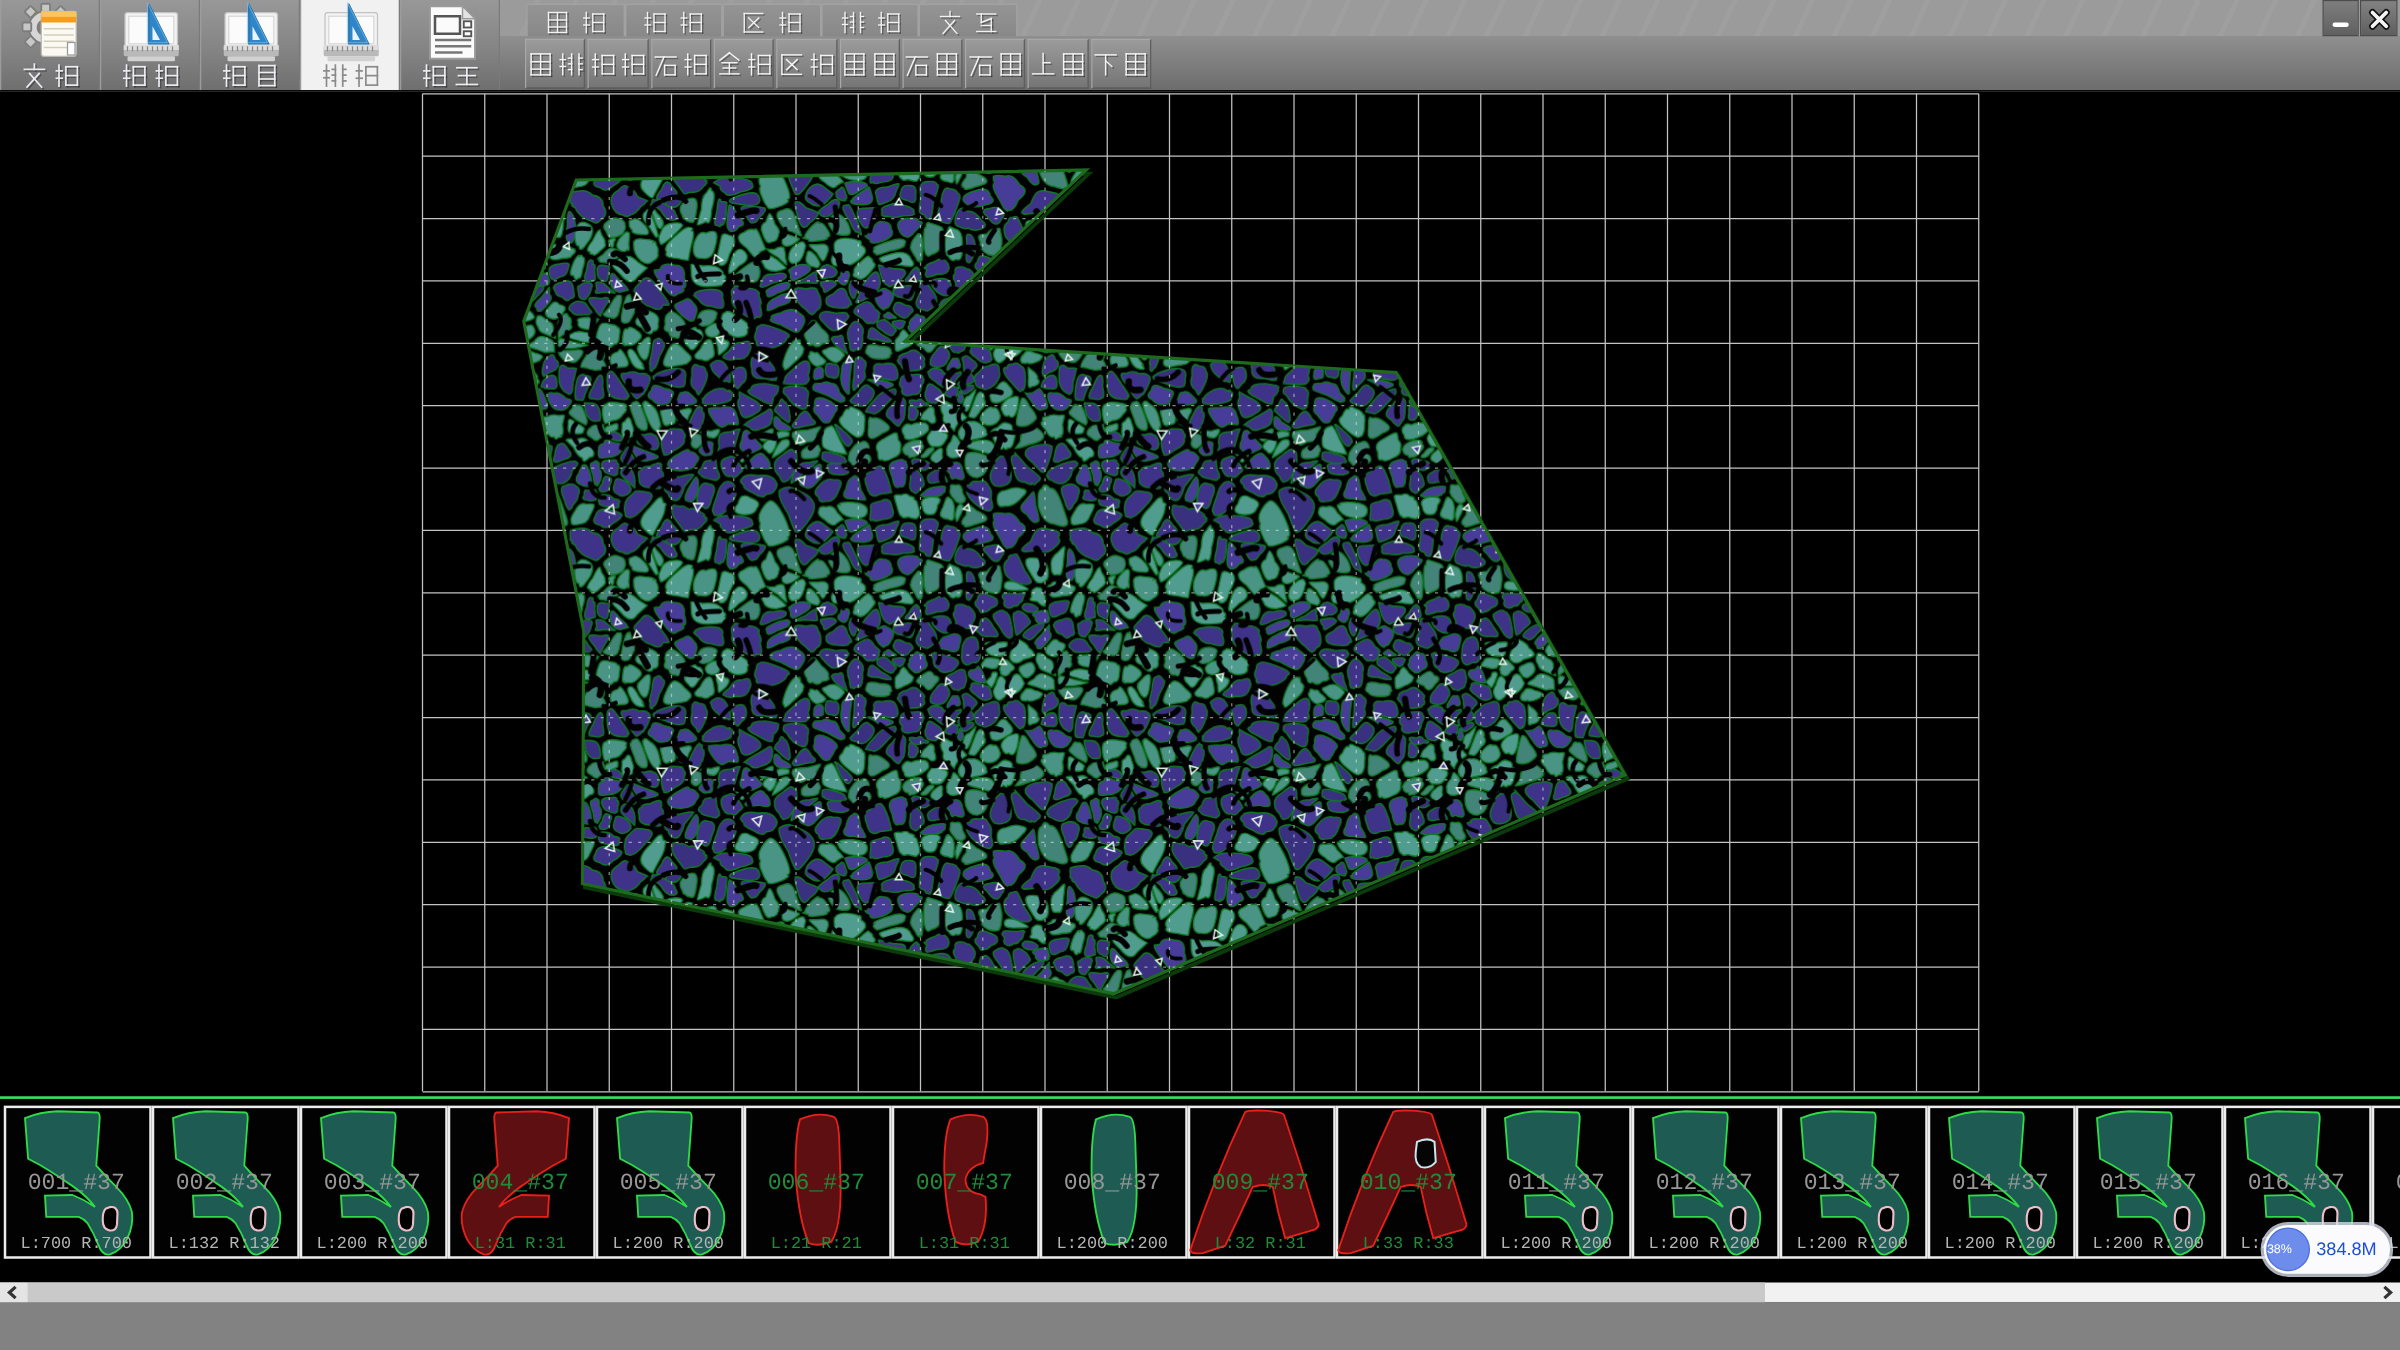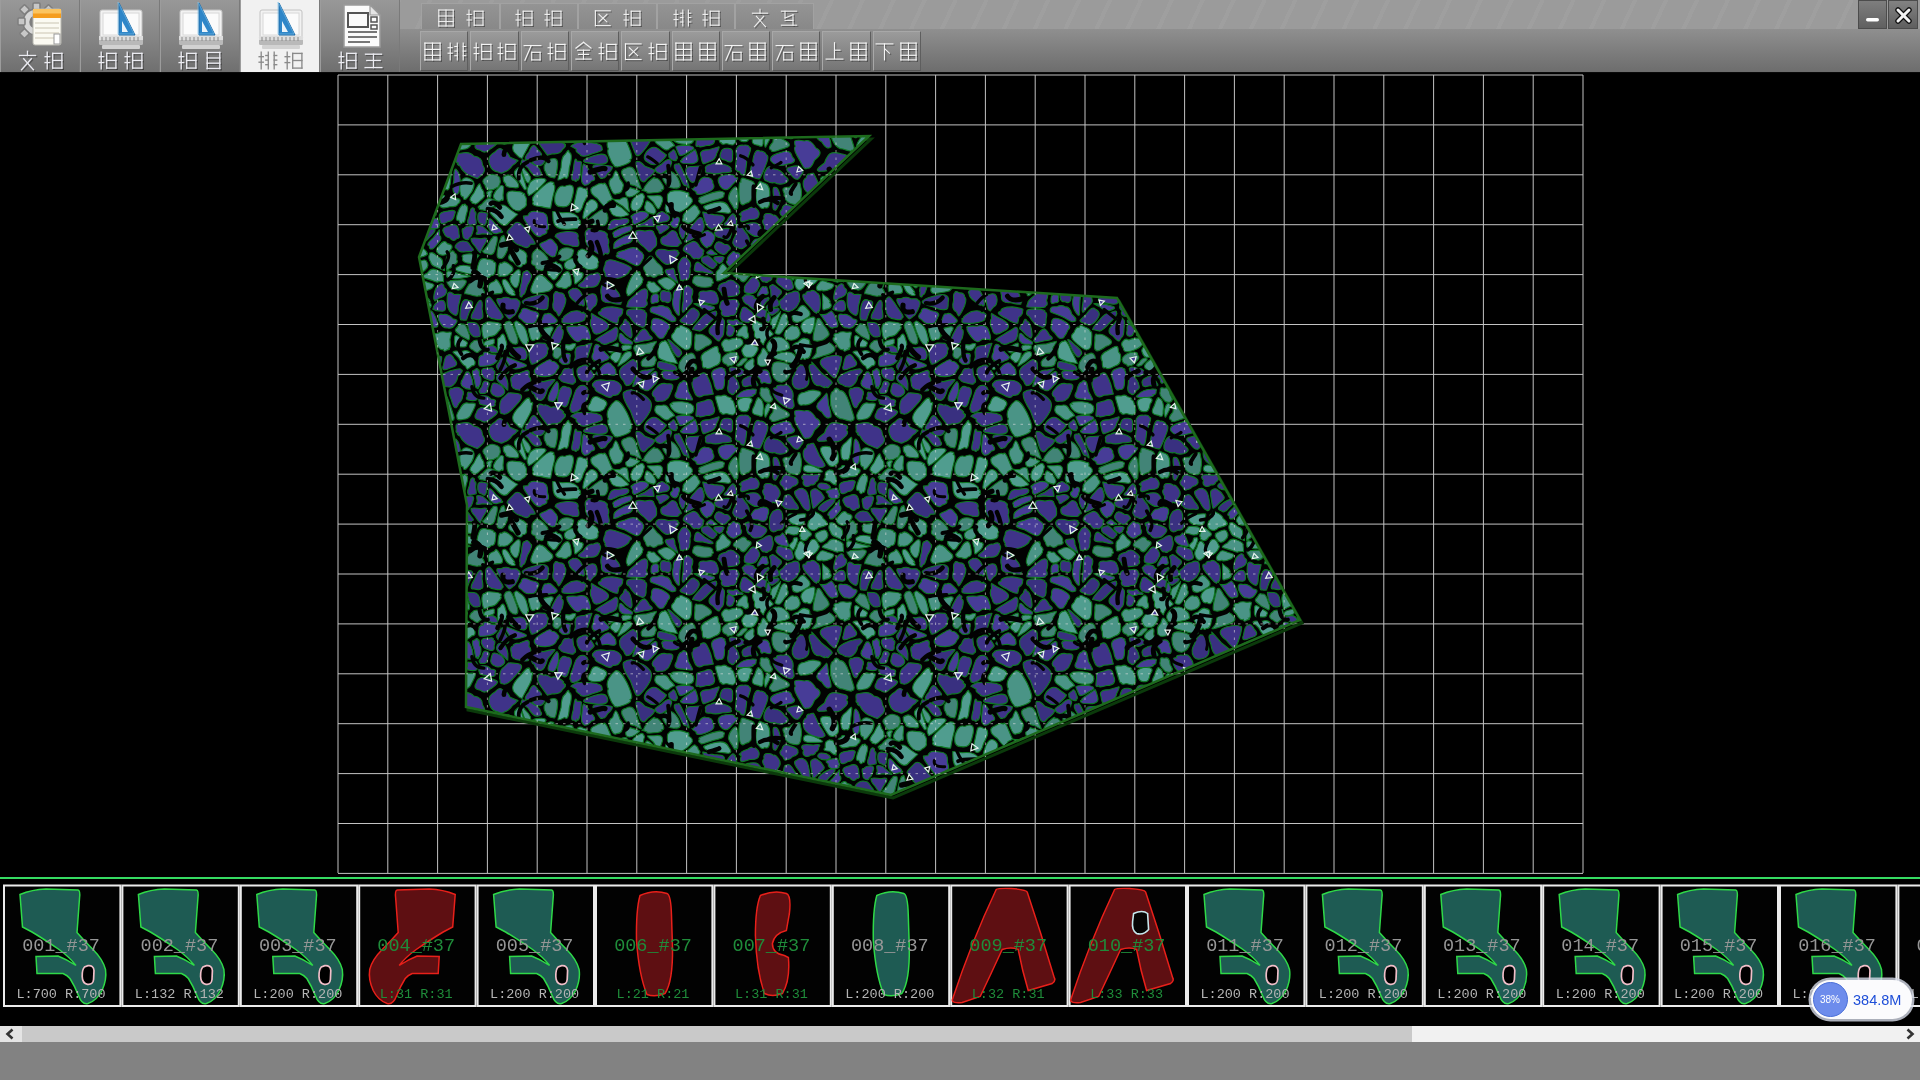--- a/index.html
+++ b/index.html
@@ -26,21 +26,21 @@
 #gap2{position:absolute;left:0;top:1010px;width:1920px;height:16px;background:#000}
 #scroll{position:absolute;left:0;top:1025.5px;width:1920px;height:16px;background:#f1f1f1}
 #sarrowl{position:absolute;left:0;top:0;width:22px;height:16px;background:#e4e4e4;color:#333;
  font-size:11px;line-height:16px;text-align:center}
 #sarrowr{position:absolute;right:1px;top:0;width:18px;height:16px;color:#333;font-size:11px;line-height:16px;text-align:center}
 #sthumb{position:absolute;left:22px;top:0;width:1390px;height:16px;background:#c9c9c9}
 #graybar{position:absolute;left:0;top:1041.5px;width:1920px;height:38.5px;background:#828282}
 #badge{position:absolute;left:1811px;top:980px;width:101px;height:39px;background:#fbfbfd;
  border-radius:20px;box-shadow:0 0 0 2.5px rgba(214,219,233,0.8)}
 #badgecirc{position:absolute;left:1.5px;top:2px;width:35px;height:35px;border-radius:50%;
- background:#6d8cec;border:1.5px solid #4a6fd8;color:#fff;font-size:10px;line-height:33px;text-align:center}
+ background:#6d8cec;border:1.5px solid #4a6fd8;color:#fff;font-size:10px;line-height:33px;text-align:left}
 #badgetxt{position:absolute;left:42px;top:12px;font-size:14.5px;color:#1d4ed8}
 #minbtn{position:absolute;left:1858px;top:0;width:29px;height:29px;background:linear-gradient(#7e7e7e,#606060);border:1px solid #4c4c4c}
 #closebtn{position:absolute;left:1888px;top:0;width:30px;height:29px;background:linear-gradient(#828282,#5f5f5f);border:1px solid #4c4c4c}
 .tnum{font-family:"Liberation Mono",monospace;font-size:18.5px;text-anchor:middle}
 .tlr{font-family:"Liberation Mono",monospace;font-size:13.5px;text-anchor:middle}
 </style></head>
 <body>
 <div id="root">
 <svg id="canvas" width="1920" height="807" viewBox="0 0 1920 807">
 <defs>

